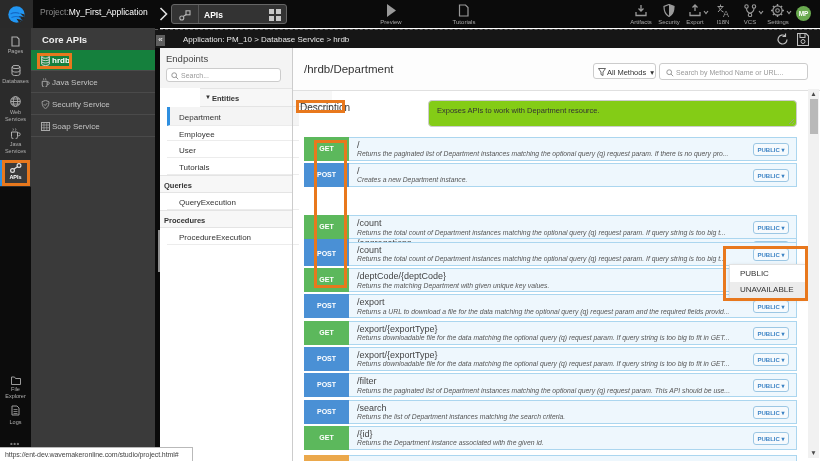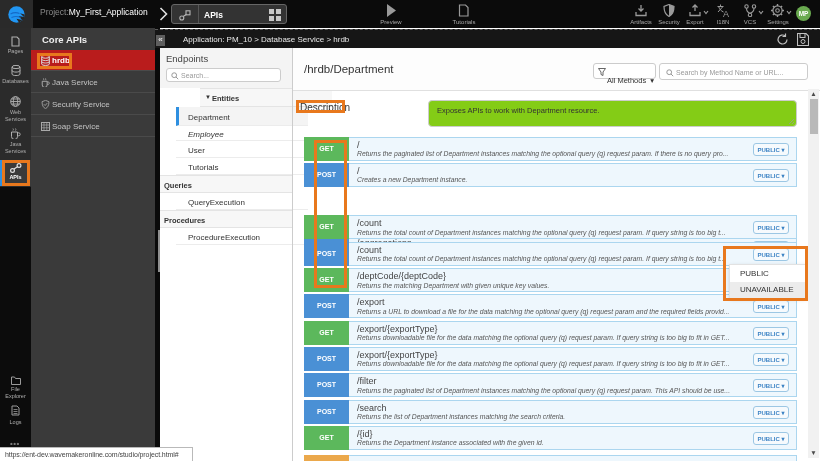--- a/index.html
+++ b/index.html
@@ -38,29 +38,29 @@
 #appbar { left:155px; top:29px; width:757px; height:19px; background:#161616; border-top:1px dashed #5a5a5a; }
 #collbtn { left:156px; top:35px; width:9px; height:11px; background:#5e5e5e; color:#fff; font-size:8px; line-height:10px; text-align:center; }
 #appbar .txt { position:absolute; left:28px; top:5px; font-size:8px; color:#e8e8e8; }
 
 
 #endpanel { left:160px; top:48px; width:132px; height:413px; background:#fff; }
 #endtitle { left:166px; top:53px; font-size:9.5px; color:#444; }
 #endsearch { left:166px; top:68px; width:115px; height:14px; border:1px solid #ccc; border-radius:3px; background:#fff; }
 #endsearch span { position:absolute; left:14px; top:3px; font-size:7px; color:#999; }
 .sechead { position:absolute; left:160px; width:132px; background:#f7f7f7; border-top:1px solid #e4e4e4; border-bottom:1px solid #e4e4e4; font-weight:bold; font-size:7.5px; color:#333; }
-.enditem { position:absolute; left:176px; width:132px; font-size:8px; color:#333; border-bottom:1px solid #ececec; }
+.enditem { position:absolute; left:167px; width:132px; font-size:8px; color:#333; border-bottom:1px solid #ececec; }
 .enditem span { position:absolute; left:12px; top:5px; }
 
 
 #maindiv { left:292px; top:48px; width:1px; height:413px; background:#ccc; }
 #titlebar { left:293px; top:48px; width:527px; height:43px; background:#fdfdfd; border-bottom:1px solid #e0e0e0; }
 #mtitle { left:304px; top:63px; font-size:11.5px; color:#333; }
 #allmeth { left:593px; top:63px; width:63px; height:16px; border:1px solid #ccc; border-radius:3px; background:#fff; }
-#allmeth span { position:absolute; left:13px; top:12px; font-size:7.5px; color:#333; }
+#allmeth span { position:absolute; left:13px; top:4px; font-size:7.5px; color:#333; }
 #msearch { left:659px; top:63px; width:149px; height:17px; border:1px solid #ccc; border-radius:3px; background:#fff; }
 #msearch span { position:absolute; left:16px; top:5px; font-size:7px; color:#999; }
 #desclbl { left:297px; top:101px; font-size:10px; color:#333; padding:1px 3px; }
 #descta { left:428px; top:100px; width:369px; height:27px; border:1px solid #ccc; border-radius:4px; background:#84cc16; }
 #descta span { position:absolute; left:8px; top:5px; font-size:7.5px; color:#333; }
 
 
 #rows { left:293px; top:91px; width:520px; height:370px; overflow:hidden; }
 .row { position:absolute; left:11px; width:493px; height:24px; background:#eef7fd; border:1px solid #abd6ef; }
 .badge { position:absolute; left:-1px; top:-1px; width:45px; height:24px; color:#fff; font-weight:bold; font-size:7px; text-align:center; line-height:24px; }
@@ -235,21 +235,21 @@
     <path d="M1 1 h5 l2 2 v7 h-7z" fill="none" stroke="#9a9a9a" stroke-width="1"></path>
     <path d="M2.5 4.5 h4 M2.5 6.5 h4 M2.5 8.5 h4" stroke="#9a9a9a" stroke-width="0.8"></path>
   </svg>
   <div class="abs sbitem" style="top:419px;">Logs</div>
   <div class="abs" style="left:10px;top:439px;color:#7a7a7a;font-size:8px;letter-spacing:0.5px;font-weight:bold;">•••</div>
 
   <div class="abs" id="corepanel"></div>
   <div class="abs" id="corehead">
       <span>Core APIs</span>
     </div>
-  <div class="abs corerow" style="top:50px;background:#b91c1c;color:#fff;">
+  <div class="abs corerow" style="top:50px;background:#15803d;color:#fff;">
     <svg style="position:absolute;left:10px;top:5px" width="9" height="11" viewBox="0 0 9 11">
       <ellipse cx="4.5" cy="1.8" rx="3.8" ry="1.4" fill="none" stroke="#ddd" stroke-width="1"></ellipse>
       <path d="M0.7 1.8 V9 C0.7 9.8 2.4 10.4 4.5 10.4 C6.6 10.4 8.3 9.8 8.3 9 V1.8" fill="none" stroke="#ddd" stroke-width="1"></path>
       <path d="M0.7 4.2 C0.7 5 2.4 5.6 4.5 5.6 C6.6 5.6 8.3 5 8.3 4.2 M0.7 6.6 C0.7 7.4 2.4 8 4.5 8 C6.6 8 8.3 7.4 8.3 6.6" fill="none" stroke="#ddd" stroke-width="0.9"></path>
     </svg>
     <span style="font-weight:bold;font-size:8px;color:#fff;">hrdb</span>
   </div>
   <div class="abs corerow" style="top:72px;">
     <svg style="position:absolute;left:10px;top:6px" width="9" height="9" viewBox="0 0 11 11">
       <path d="M1.5 4 h6 v4.5 a2.5 2.5 0 0 1 -6 0z" fill="none" stroke="#aaa" stroke-width="1.2"></path>
@@ -301,21 +301,21 @@
     <span>Search...</span>
   </div>
   <div class="abs sechead" style="top:88px;height:19px;margin-left:40px;">
       <span style="position:absolute;left:5px;top:5px;font-size:6px;">▼</span>
       <span style="position:absolute;left:12px;top:5px;">Entities</span>
     </div>
   <div class="abs enditem" style="top:107px;height:19px;background:#f4f4f4;border-left:3px solid #2e8fe0;width:132px;">
       <span style="left:9px;top:6px;">Department</span>
     </div>
   <div class="abs enditem" style="top:126px;height:15px;">
-      <span style="top:4px;font-style:italic;">Employee</span>
+      <span style="top:4px;">Employee</span>
     </div>
   <div class="abs enditem" style="top:141px;height:17px;">
       <span>User</span>
     </div>
   <div class="abs enditem" style="top:158px;height:17px;">
       <span>Tutorials</span>
     </div>
   <div class="abs sechead" style="top:175px;height:18px;text-align:center;">
       <span style="position:absolute;left:4px;top:5px;">Queries</span>
     </div>

